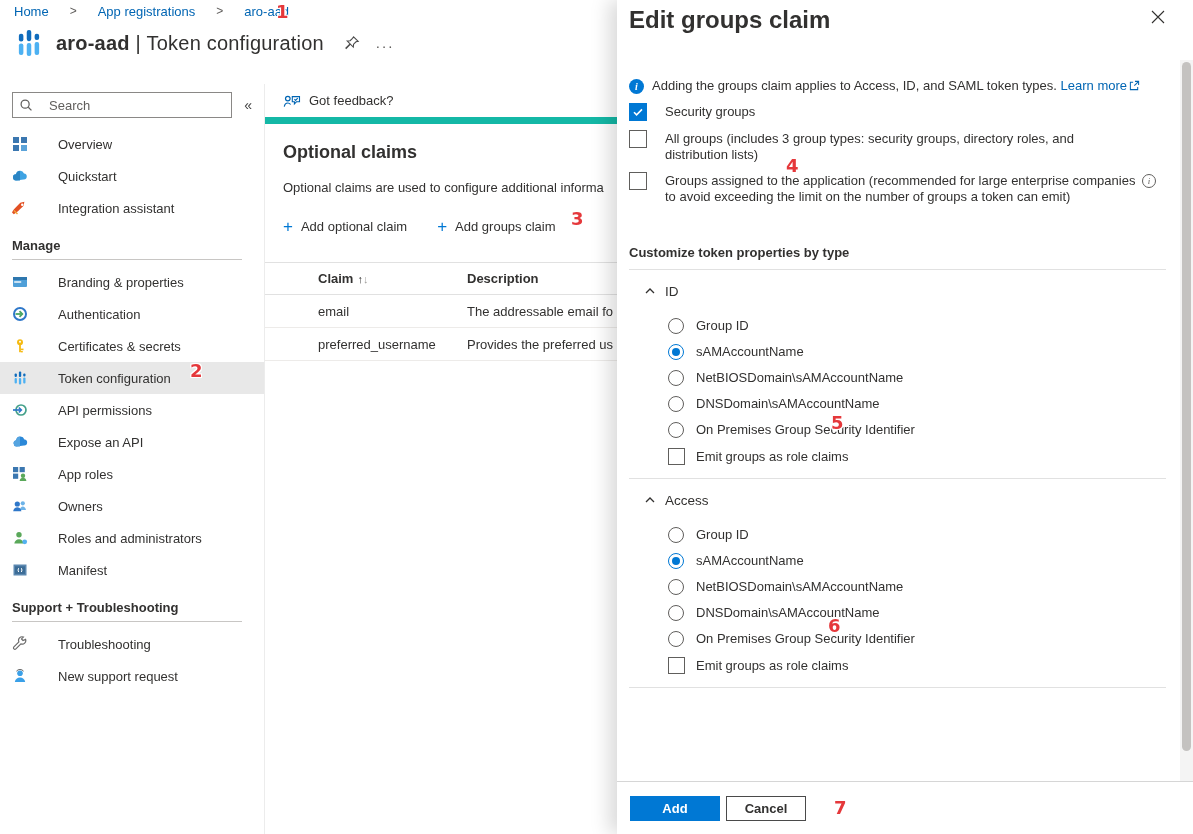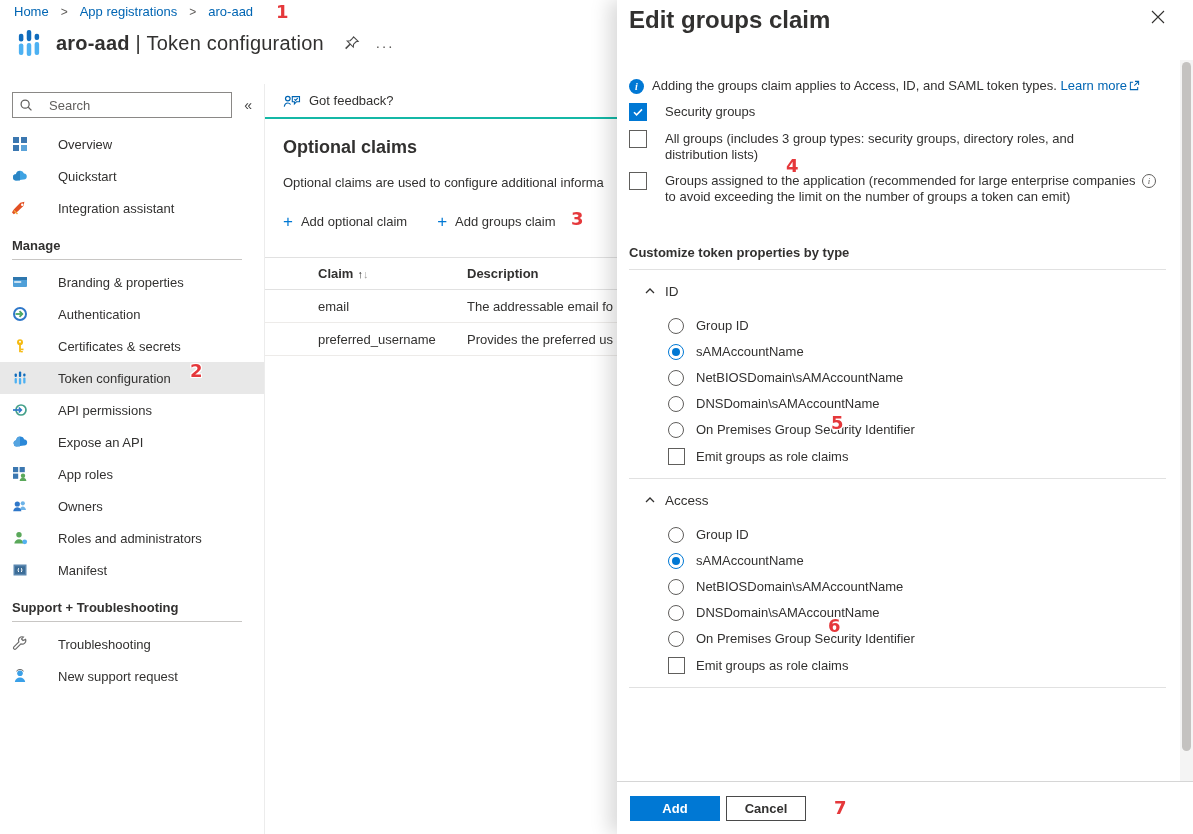--- a/index.html
+++ b/index.html
@@ -5,21 +5,21 @@
   * { box-sizing: border-box; margin: 0; padding: 0; }
   html,body { width:1193px; height:834px; }
   body {
     font-family:"Liberation Sans", sans-serif;
     font-size:13px; color:#323130; background:#fff;
     position:relative; overflow:hidden;
   }
   svg { display:block; }
 
   
-  .crumbs { position:absolute; top:4px; left:14px; display:flex; gap:12px; align-items:flex-end; }
+  .crumbs { position:absolute; top:4px; left:14px; display:flex; gap:21px; align-items:flex-start; }
   .crumbs a { color:#0065b3; text-decoration:none; cursor:pointer; }
   .crumbs .sep { color:#605e5c; font-size:12px; }
   .page-head { position:absolute; top:28px; left:14px; display:flex; align-items:center; gap:12px; }
   .page-head h1 { font-size:20px; font-weight:700; letter-spacing:.2px; white-space:nowrap; }
   .page-head h1 .light { font-weight:400; color:#323130; }
   .head-tools { display:flex; align-items:center; gap:16px; margin-left:8px; }
   .dots { color:#605e5c; font-size:15px; letter-spacing:2px; line-height:10px; cursor:pointer; }
 
   
   .sidebar { position:absolute; left:0; top:84px; width:265px; bottom:0; border-right:1px solid #ececec; padding-top:8px; background:#fff; }
@@ -30,21 +30,21 @@
   .collapse { color:#444; font-size:14px; cursor:pointer; padding:0 4px; }
   .nav { margin-top:10px; }
   .nav-item { display:flex; align-items:center; gap:10px; height:32px; padding:0 12px; cursor:pointer; }
   .nav-item.selected { background:#e8e8e8; }
   .nav-item .lbl { white-space:nowrap;margin-left:20px; }
   .side-section { font-weight:700; padding:14px 12px 4px 12px; }
   .side-hr { border:none; border-top:1px solid #c8c6c4; margin:2px 22px 6px 12px; }
 
   
   .main { position:absolute; left:265px; top:84px; width:352px; bottom:0; overflow:hidden; }
-  .feedback-row { display:flex; align-items:center; gap:8px; padding:9px 0 9px 18px; border-bottom:2px solid #14b8a6; color:#323130; cursor:pointer; }
+  .feedback-row { display:flex; align-items:center; gap:8px; padding:9px 0 9px 18px; border-bottom:7px solid #14b8a6; color:#323130; cursor:pointer; }
   .main h2 { font-size:18px; font-weight:600; margin:18px 0 0 18px; }
   .main .desc { margin:17px 0 0 18px; white-space:nowrap; overflow:hidden; width:334px; color:#323130; }
   .actions { display:flex; gap:30px; margin:24px 0 0 18px; }
   .action-btn { display:flex; align-items:center; gap:8px; cursor:pointer; white-space:nowrap; }
   .action-btn .plus { color:#0078d4; font-size:17px; font-weight:400; line-height:14px; }
   .claims-table { margin-top:28px; width:620px; }
   .t-head, .t-row { display:grid; grid-template-columns:149px auto; padding-left:53px; align-items:center; height:33px; }
   .t-head { font-weight:700; border-top:1px solid #e1e1e1; border-bottom:1px solid #e1e1e1; }
   .t-row { border-bottom:1px solid #edebe9; }
   .sort { font-size:11px; margin-left:4px; }

